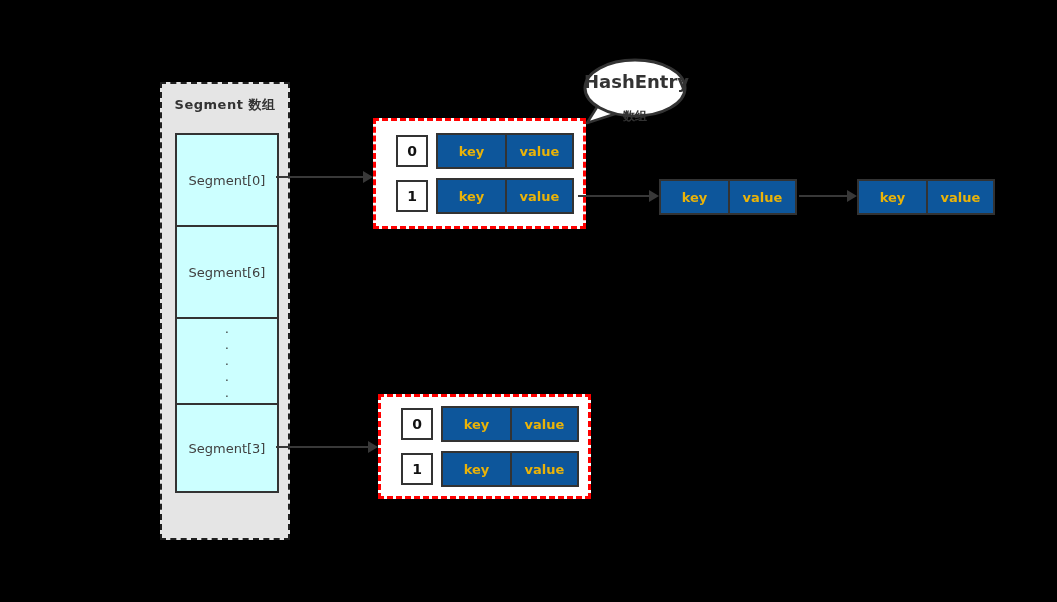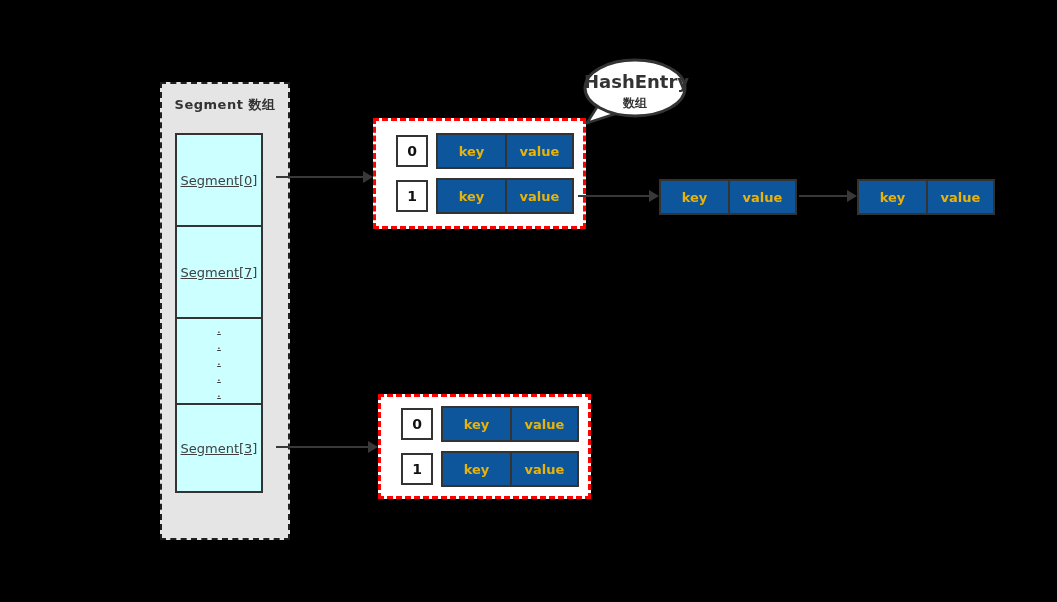--- a/index.html
+++ b/index.html
@@ -24,26 +24,25 @@
     position: absolute; left: 160px; top: 82px; width: 130px; height: 458px;
     background: #e5e5e5; border: 2px dashed #1f1f1f;
   }
   .outer-title {
     margin-top: 12px; text-align: center;
     font-weight: bold; font-size: 13px; color: var(--border-dark);
     letter-spacing: .5px;
   }
   .seg-col { position: absolute; left: 13px; top: 49px; width: 100px; }
   .seg-cell {
-    width: 88px; border: 2px solid var(--border-dark);
+    width: 104px; border: 2px solid var(--border-dark);
     background: var(--segment-fill);
     display: flex; align-items: center; justify-content: center;
     text-align: right; font-size: 13px; color: #404040;
     margin-top: -2px;
-    text-decoration: underline;
   }
   .seg-cell:first-child { margin-top: 0; }
   .seg-cell:nth-child(1) { height: 94px; }
   .seg-cell:nth-child(2) { height: 94px; }
   .seg-cell:nth-child(3) { height: 88px; }
   .seg-cell:nth-child(4) { height: 90px; }
   .seg-dots { font-size: 12px; line-height: 16px; color: var(--border-dark); white-space: pre-line; }
   .seg15 span { display: inline-block; max-width: 80px; word-break: break-all; }
 
   
@@ -80,35 +79,35 @@
   }
 
   
   .bubble { position: absolute; left: 575px; top: 50px; width: 122px; height: 82px; }
   .bubble svg { position: absolute; left: 0; top: 0; }
   .bubble-text {
     position: absolute; left: 9px; top: 21px; width: 102px;
     text-align: center; color: var(--border-dark); font-weight: bold;
   }
   .bubble-line1 { font-size: 18px; }
-  .bubble-line2 { font-size: 12px; margin-top: 3px; }
+  .bubble-line2 { font-size: 12px; margin-top: 16px; }
 </style>
 </head>
 <body>
 
 <div class="canvas">
 
   <div class="outer-box">
     <div class="outer-title">Segment 数组</div>
     <div class="seg-col">
       <div class="seg-cell">
         <span>Segment[0]</span>
       </div>
       <div class="seg-cell">
-        <span>Segment[7]</span>
+        <span>Segment[6]</span>
       </div>
       <div class="seg-cell">
         <span class="seg-dots">.
 .
 .
 .
 .</span>
       </div>
       <div class="seg-cell seg15">
         <span>Segment[3]</span>

